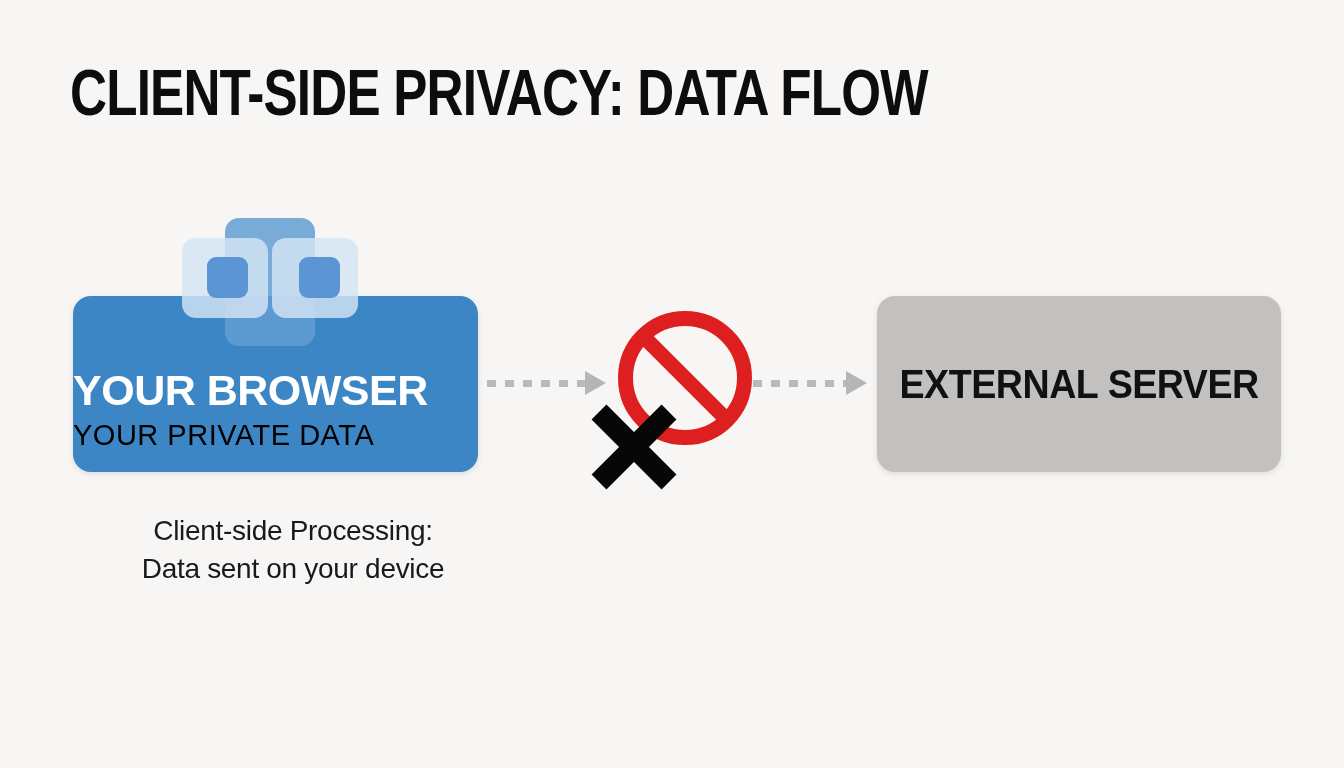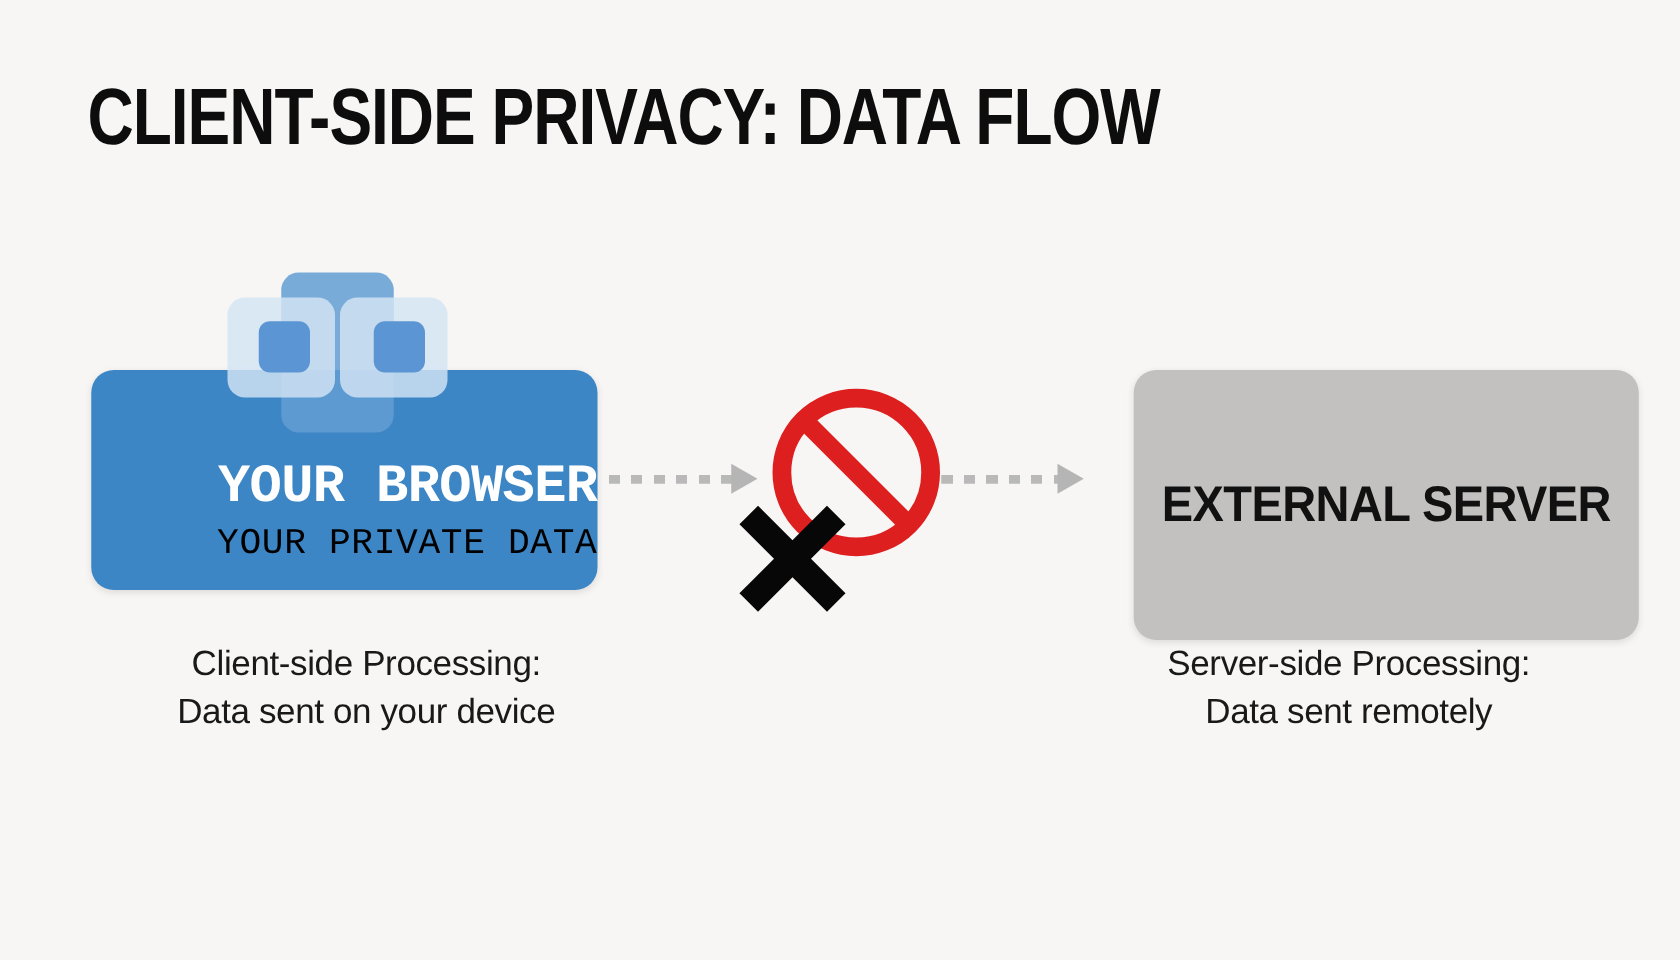--- a/index.html
+++ b/index.html
@@ -30,25 +30,24 @@
   
   .browser-box {
     position: absolute;
     left: 73px; top: 296px;
     width: 405px; height: 176px;
     background: #3d86c6;
     border-radius: 18px;
     box-shadow: 0 2px 6px rgba(0,0,0,0.10);
     display: flex;
     flex-direction: column;
-    align-items: flex-end;
+    align-items: flex-start;
     justify-content: flex-end;
     padding-bottom: 22px;
     z-index: 1;
-    font-family: Liberation Mono, monospace;
   }
   .browser-box-title {
     color: #ffffff;
     font-size: 43px;
     font-weight: bold;
     letter-spacing: -0.5px;
     line-height: 44px;
   }
   .browser-box-subtitle {
     color: #000000;
@@ -129,29 +128,28 @@
     left: 50%; top: 50%;
     width: 99px; height: 21px;
     background: #070707;
   }
   .x-mark::before { transform: translate(-50%, -50%) rotate(45deg); }
   .x-mark::after  { transform: translate(-50%, -50%) rotate(-45deg); }
   
   .server-box {
     position: absolute;
     left: 877px; top: 296px;
-    width: 404px; height: 216px;
+    width: 404px; height: 176px;
     background: #c2c1c0;
     border-radius: 18px;
     box-shadow: 0 2px 6px rgba(0,0,0,0.10);
     display: flex;
     align-items: center;
     justify-content: center;
     z-index: 1;
-    margin-left: 30px;
   }
   .server-box-title {
     color: #111111;
     font-size: 40px;
     font-weight: bold;
     letter-spacing: -0.5px;
     transform: scaleX(0.94);
   }
   
   .caption {
@@ -203,18 +201,14 @@
 
   <div class="server-box">
     <div class="server-box-title">EXTERNAL SERVER</div>
   </div>
 
   <div class="caption caption-client">
     <div>Client-side Processing:</div>
     <div>Data sent on your device</div>
   </div>
 
-  <div class="caption caption-server">
-    <div>Server-side Processing:</div>
-    <div>Data sent remotely</div>
-  </div>
 
 </div>
 
 </body></html>

